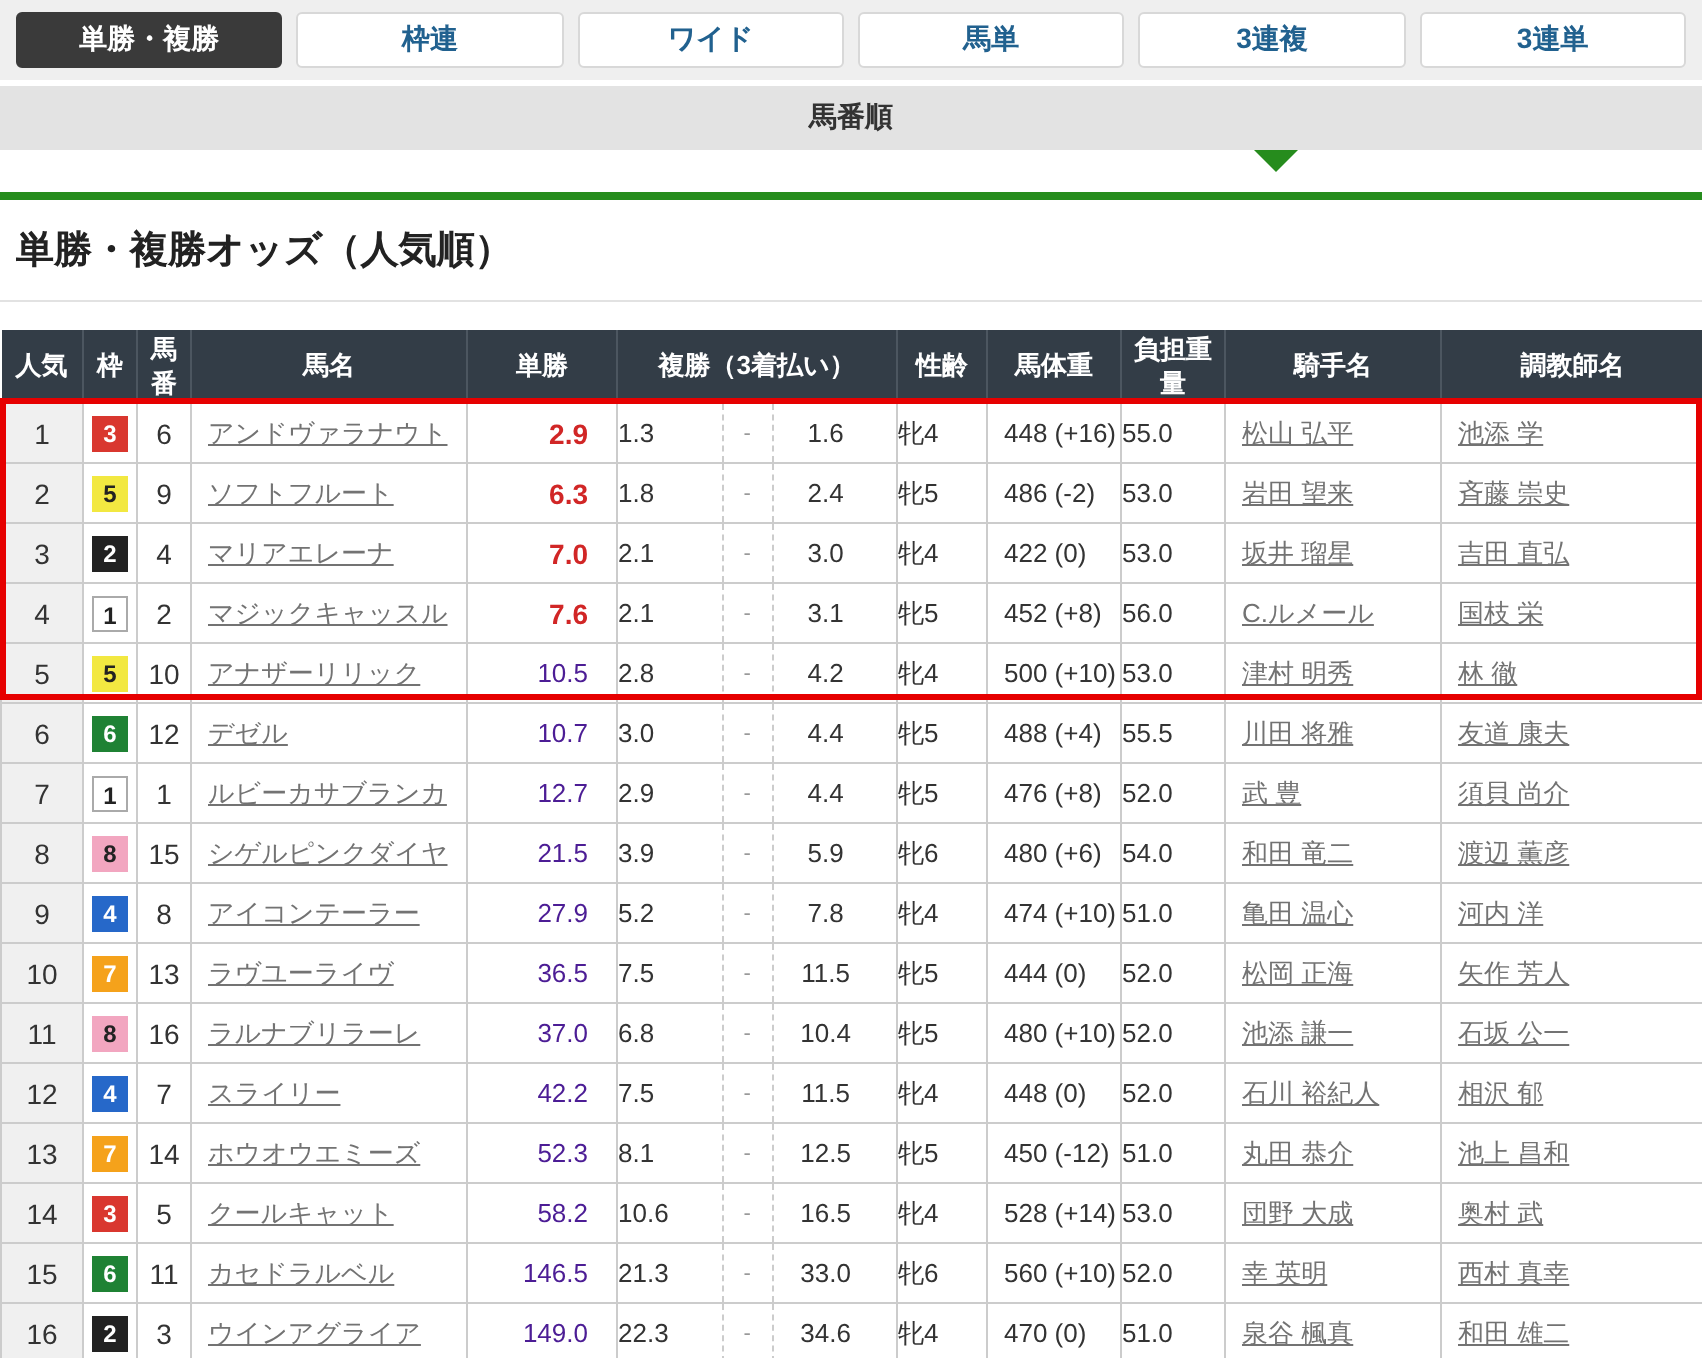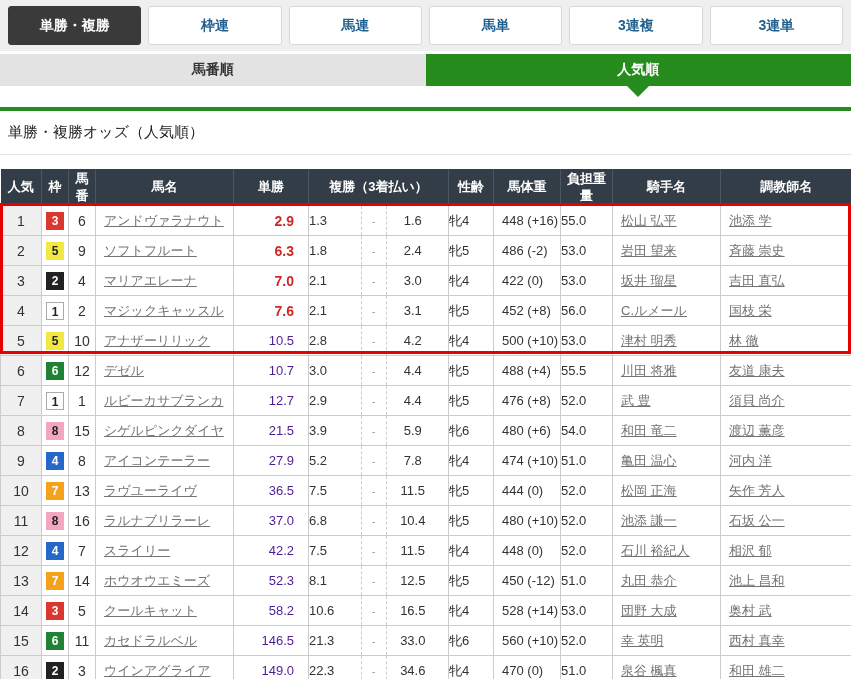--- a/index.html
+++ b/index.html
@@ -3,39 +3,39 @@
 <meta charset="utf-8">
 <style>
   html,body{margin:0;padding:0;}
   body{
     width:851px;height:679px;background:#fff;overflow:hidden;
     font-family:"Liberation Sans","DejaVu Sans",sans-serif;color:#333;
   }
   
   .bet-tabbar{background:#efefef;padding:6px 8px;display:flex;gap:7px;}
   .bet-tab{
-    flex:1;height:39px;display:flex;align-items:center;justify-content:center;
+    flex:1;height:28px;display:flex;align-items:center;justify-content:center;
     background:#fff;border:1px solid #d8d8d8;border-radius:3px;
     color:#21618f;font-size:14px;font-weight:bold;cursor:pointer;box-sizing:border-box;
   }
   .bet-tab.active{background:#3a3a3a;border-color:#3a3a3a;color:#fff;}
   
   .order-tabbar{margin-top:3px;display:flex;position:relative;height:32px;}
   .order-tab{
     flex:1;display:flex;align-items:center;justify-content:center;
     background:#e3e3e3;color:#333;font-size:14px;font-weight:bold;cursor:pointer;
   }
   .order-tab.active{background:#268c1d;color:#fff;}
   .tab-arrow{
     position:absolute;top:32px;width:0;height:0;transform:translateX(-50%);
     border-left:11px solid transparent;border-right:11px solid transparent;
     border-top:11px solid #268c1d;
   }
   .green-rule{margin-top:21px;height:4px;background:#268c1d;}
-  .page-title{margin:12px 8px;font-size:15px;font-weight:normal;color:#222;}
+  .page-title{margin:12px 8px;font-size:19px;font-weight:bold;color:#222;}
   .title-divider{border:none;border-top:1px solid #e2e2e2;margin:0 0 14px 0;}
   
   .table-wrap{position:relative;}
   table{border-collapse:collapse;table-layout:fixed;width:851px;font-size:13px;}
   th{
     background:#333d47;color:#fff;height:37px;font-size:13px;font-weight:bold;
     border-right:1px solid #4c5660;text-align:center;line-height:1.25;padding:0 3px;
   }
   th:last-child{border-right:none;}
   td{
@@ -68,28 +68,27 @@
     border:3px solid #e60000;box-sizing:border-box;pointer-events:none;
   }
 </style>
 </head>
 <body>
 
 <div>
   <div id="bet-tabs" class="bet-tabbar">
       <div class="bet-tab active">単勝・複勝</div>
       <div class="bet-tab">枠連</div>
-      <div class="bet-tab">馬連</div>
+      <div class="bet-tab">ワイド</div>
       <div class="bet-tab">馬単</div>
       <div class="bet-tab">3連複</div>
       <div class="bet-tab">3連単</div>
     </div>
   <div id="order-tabs" class="order-tabbar">
       <div class="order-tab">馬番順</div>
-      <div class="order-tab active">人気順</div>
       <div class="tab-arrow" style="left: 75%;"></div>
     </div>
   <div class="green-rule"></div>
   <h1 class="page-title">単勝・複勝オッズ（人気順）</h1>
   <hr class="title-divider">
   <div class="table-wrap">
     <table>
       <colgroup>
         <col style="width:41px">
           <col style="width:27px">

